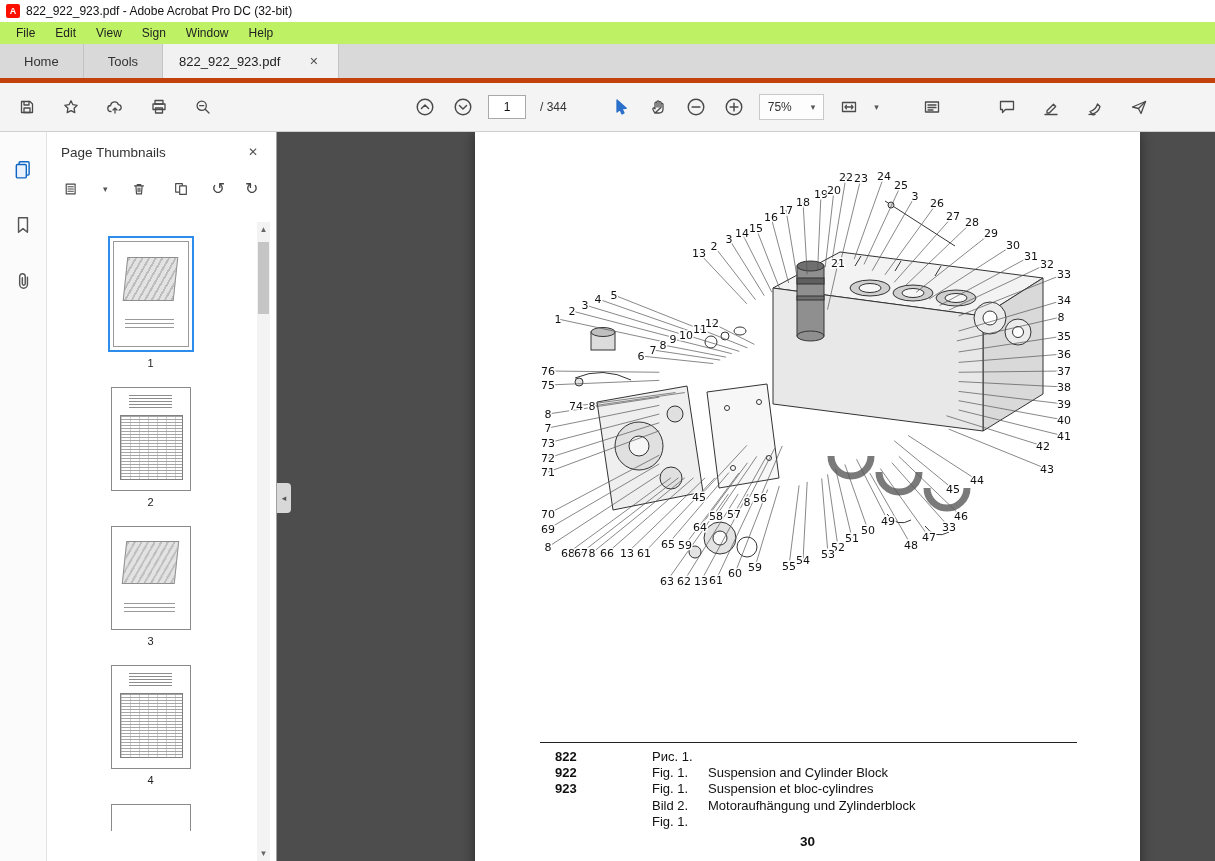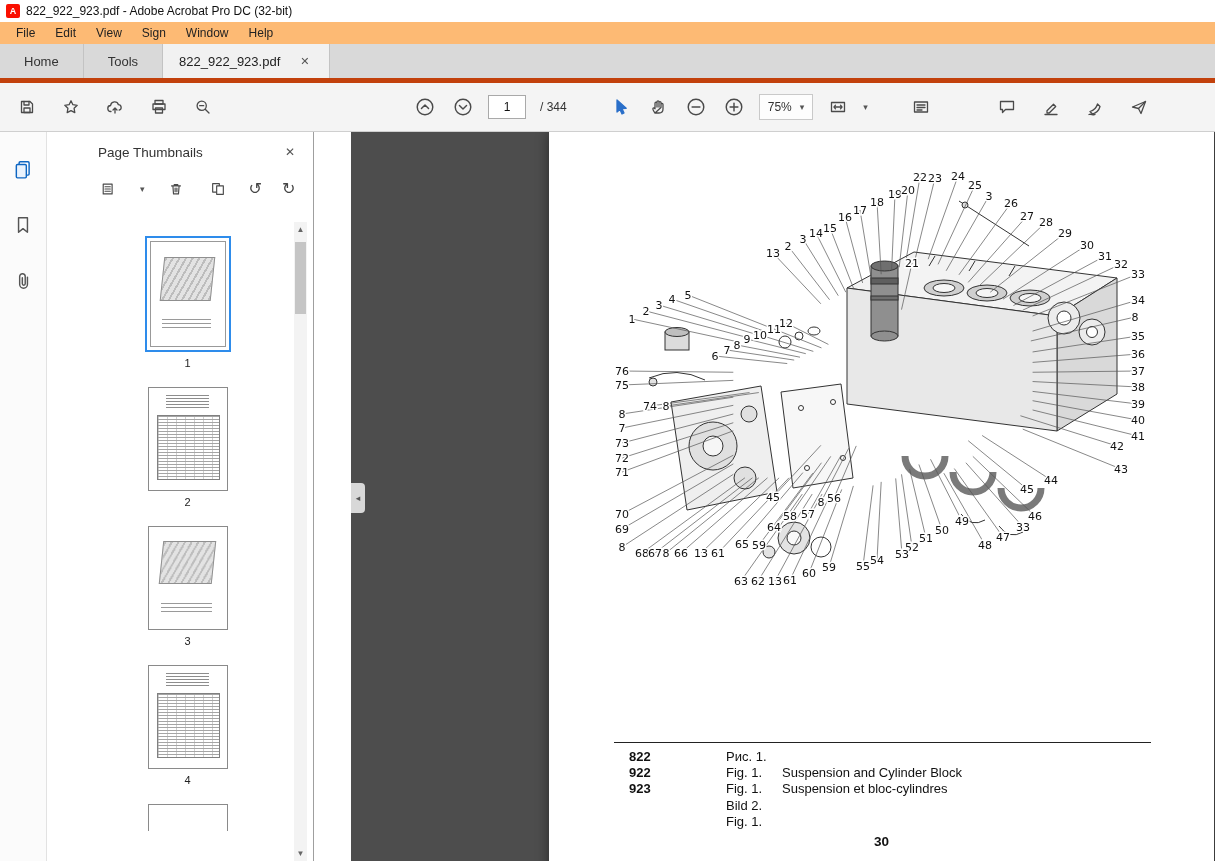--- a/index.html
+++ b/index.html
@@ -6,50 +6,50 @@
     font-family:"Liberation Sans","DejaVu Sans",sans-serif;background:#4d4d4d;}
   .app{position:relative;width:1215px;height:861px;display:flex;flex-direction:column;background:#fff;}
 
   
   .titlebar{height:22px;background:#fff;display:flex;align-items:center;gap:6px;padding:0 6px;
     font-size:12px;color:#111;flex:0 0 auto;}
   .acro-icon{width:14px;height:14px;background:#fa0f00;color:#fff;font-size:9px;font-weight:bold;
     display:flex;align-items:center;justify-content:center;border-radius:2px;}
 
   
-  .menubar{height:22px;background:#fdba74;display:flex;align-items:center;font-size:12px;color:#222;
+  .menubar{height:22px;background:#bef264;display:flex;align-items:center;font-size:12px;color:#222;
     padding-left:6px;flex:0 0 auto;}
   .menubar span{padding:2px 10px;cursor:default;}
 
   
   .tabbar{height:34px;background:#d9d9d9;display:flex;align-items:stretch;flex:0 0 auto;
     border-bottom:5px solid #c2410c;}
   .tab{display:flex;align-items:center;padding:0 24px;font-size:13px;color:#333;
     border-right:1px solid #c3c3c3;cursor:default;}
-  .doctab{display:flex;align-items:center;gap:16px;padding:0 16px;font-size:13px;color:#222;
+  .doctab{display:flex;align-items:center;gap:25px;padding:0 16px;font-size:13px;color:#222;
     background:#f1f1f1;border-right:1px solid #c3c3c3;cursor:default;}
   .doctab .close{color:#555;font-size:11px;padding:2px 4px;}
 
   
   .toolbar{height:48px;background:#f4f4f4;border-bottom:1px solid #cfcfcf;position:relative;flex:0 0 auto;}
   .tbtn{width:26px;height:28px;display:flex;align-items:center;justify-content:center;cursor:default;}
   .tbtn svg{stroke:#4a4a4a;fill:none;stroke-width:1.3;stroke-linecap:round;stroke-linejoin:round;}
   .tb-left{position:absolute;left:14px;top:0;height:48px;display:flex;align-items:center;gap:18px;}
   .tb-center{position:absolute;left:412px;top:0;height:48px;display:flex;align-items:center;gap:12px;}
   .tb-right{position:absolute;left:994px;top:0;height:48px;display:flex;align-items:center;gap:18px;}
   .page-input{width:32px;height:20px;font-size:12px;text-align:center;border:1px solid #a9a9a9;
     background:#fff;color:#111;font-family:inherit;}
   .page-total{font-size:12px;color:#333;margin-left:2px;}
-  .zoom-ctl{display:flex;align-items:center;gap:8px;font-size:12px;color:#333;padding:2px 8px;
+  .zoom-ctl{display:flex;align-items:center;gap:19px;font-size:12px;color:#333;padding:2px 8px;
     border:1px solid #c9c9c9;background:#fdfdfd;height:20px;}
   .caret{font-size:9px;color:#555;}
   .gap-l{margin-left:28px;}
 
   
-  .main{flex:1;display:flex;min-height:0;gap:37px;}
+  .main{flex:1;display:flex;min-height:0;}
 
   
   .rail{width:46px;background:#fbfbfb;border-right:1px solid #e2e2e2;display:flex;
     flex-direction:column;align-items:center;padding-top:22px;gap:26px;}
   .rail .tbtn{width:30px;height:30px;}
 
   
   .panel{width:229px;background:#fff;border-right:1px solid #9f9f9f;position:relative;}
   .panel-header{height:40px;display:flex;align-items:center;padding:0 14px;font-size:13.5px;color:#333;}
   .panel-header .close{margin-left:auto;color:#555;font-size:12px;padding:2px 4px;cursor:default;}
@@ -603,20 +603,21 @@
               <span class="cap-text">Suspension and Cylinder Block</span>
             </div>
             <div class="cap-row">
               <span class="cap-code">923</span>
               <span class="cap-fig">Fig. 1.</span>
               <span class="cap-text">Suspension et bloc-cylindres</span>
             </div>
             <div class="cap-row">
               <span class="cap-code"></span>
               <span class="cap-fig">Bild 2.</span>
+              <span class="cap-text">Motoraufhängung und Zylinderblock</span>
             </div>
             <div class="cap-row">
               <span class="cap-code"></span>
               <span class="cap-fig">Fig. 1.</span>
             </div>
           </div>
         <div class="pagenum">30</div>
       </div>
     </div>
   </div>

